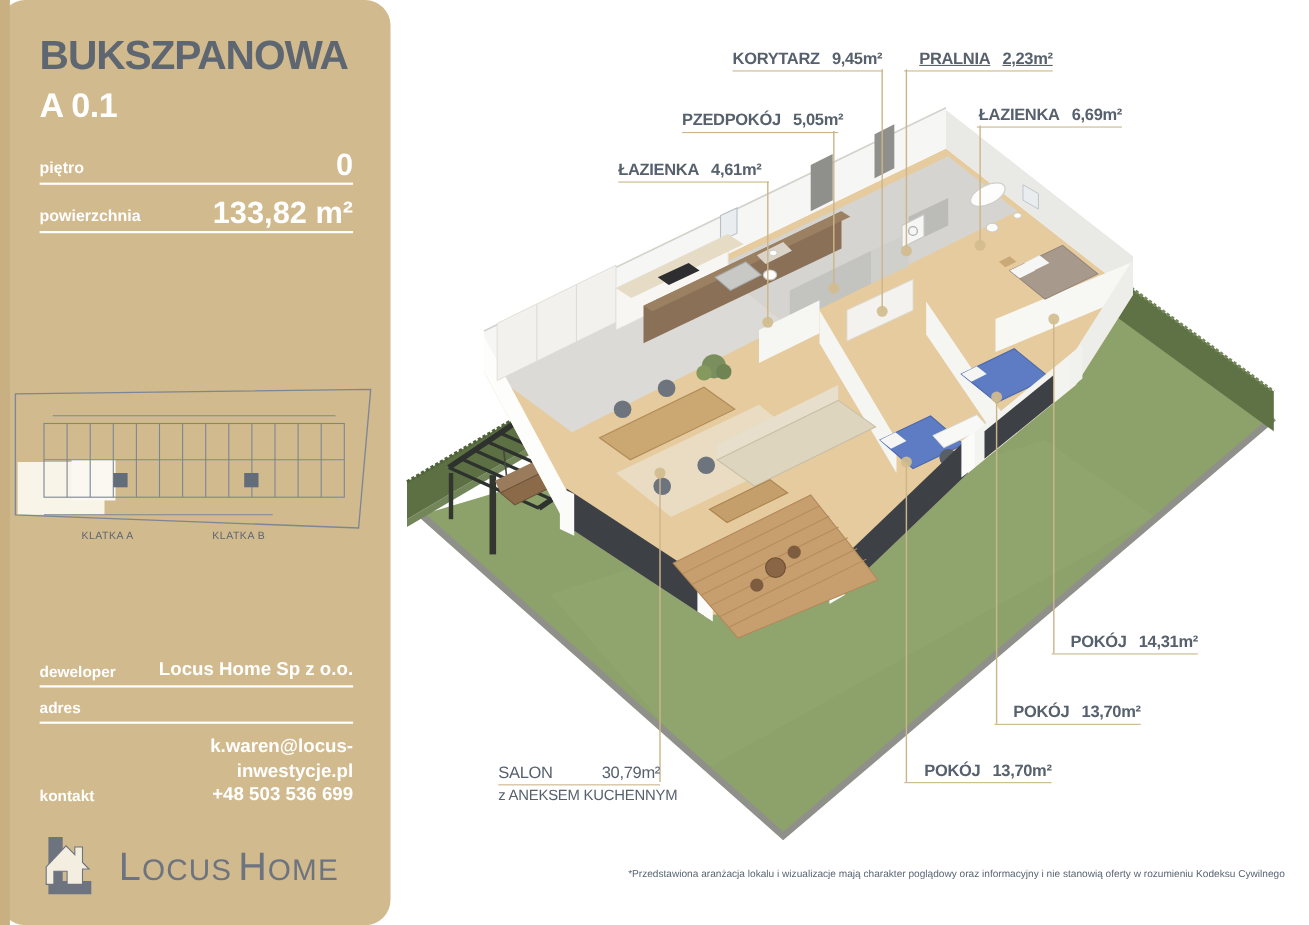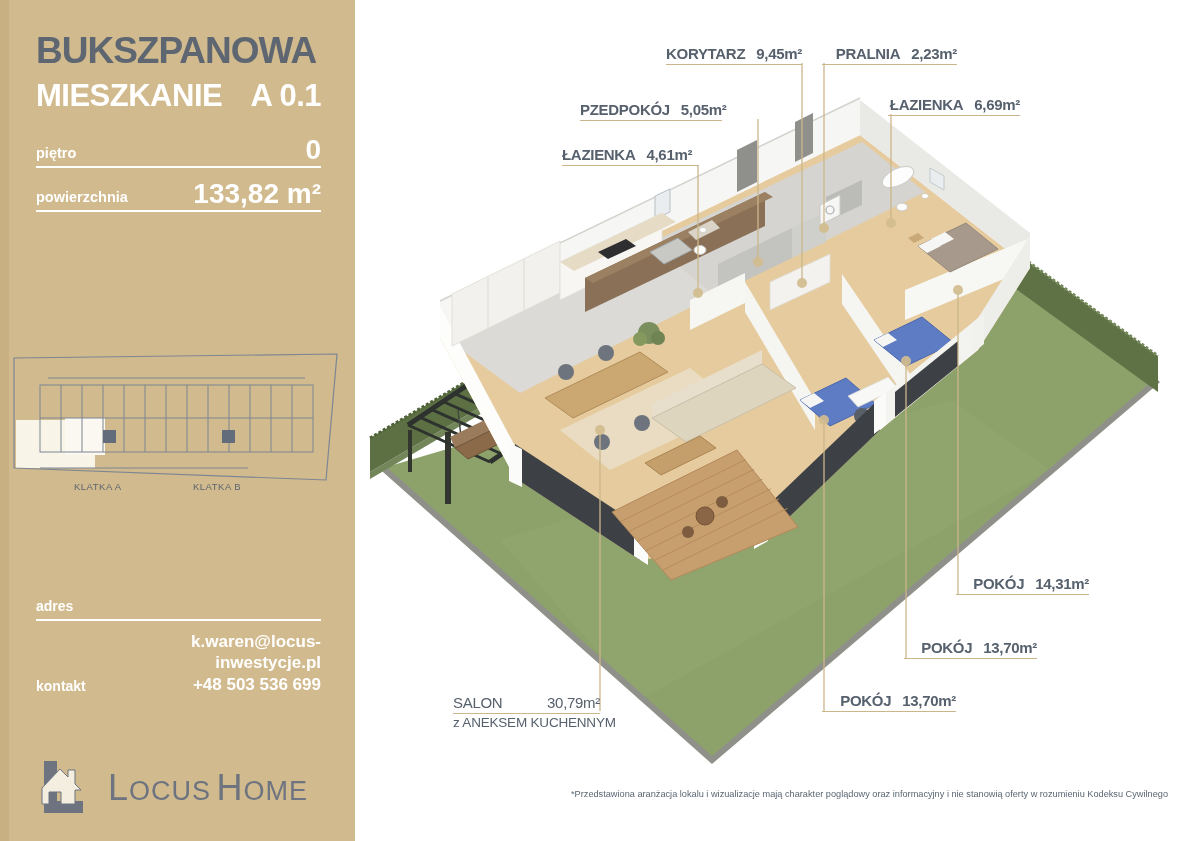--- a/index.html
+++ b/index.html
@@ -17,21 +17,21 @@
   .salon-label { position:absolute; color:#57616d; font-weight:normal; font-size:15px;
     letter-spacing:-0.3px; white-space:nowrap; }
   .salon-label .line1 { display:flex; justify-content:space-between;
     border-bottom:1.5px solid #cbb68b; padding-bottom:2px; }
   .salon-label .line2 { font-size:13.5px; letter-spacing:-0.2px; margin-top:1px; }
   .disclaimer { position:absolute; right:22px; top:789px; font-size:9.2px;
     color:#5a6673; font-weight:normal; white-space:nowrap; }
 
   
   .sidebar { position:absolute; left:0; top:0; width:355px; height:841px;
-    background:#d1ba8d; }
+    background:#d1ba8d;border-radius:23px; }
   .sidebar-edge { position:absolute; left:0; top:0; width:9px; height:841px;
     background:#c8b082; }
   .sb-content { position:absolute; left:36px; right:34px; top:0; }
   .project-title { margin-top:30px; font-size:37px; font-weight:bold; color:#5d6671;
     letter-spacing:-1px; }
   .unit-line { margin-top:6px; display:flex; justify-content:space-between;
     align-items:baseline; color:#ffffff; font-weight:bold; font-size:31px;
     letter-spacing:-0.5px; }
   .specs { margin-top:18px; }
   .spec-row { display:flex; justify-content:space-between; align-items:flex-end;
@@ -246,25 +246,25 @@
       <circle cx="906" cy="361" r="5"></circle>
       <circle cx="824" cy="420" r="5"></circle>
       <circle cx="600" cy="430" r="5"></circle>
     </g>
   </svg>
 
   <div class="room-label" style="left:666px; top:45px; width:136px;">
     <span>KORYTARZ</span>
     <span>9,45m²</span>
   </div>
-  <div class="room-label right" style="left:822px; top:45px; width:135px;">
+  <div class="room-label right" style="left:822px; top:45px; width:135px;text-decoration:underline;">
     <span>PRALNIA</span>
     <span>2,23m²</span>
   </div>
-  <div class="room-label" style="left:580px; top:101px; width:142px;">
+  <div class="room-label" style="left:620px; top:101px; width:142px;">
     <span>PZEDPOKÓJ</span>
     <span>5,05m²</span>
   </div>
   <div class="room-label right" style="left:888px; top:96px; width:132px;">
     <span>ŁAZIENKA</span>
     <span>6,69m²</span>
   </div>
   <div class="room-label" style="left:562px; top:146px; width:137px;">
     <span>ŁAZIENKA</span>
     <span>4,61m²</span>
@@ -289,21 +289,20 @@
     <div class="line2">z ANEKSEM KUCHENNYM</div>
   </div>
 
   <div class="disclaimer">*Przedstawiona aranżacja lokalu i wizualizacje mają charakter poglądowy oraz informacyjny i nie stanowią oferty w rozumieniu Kodeksu Cywilnego</div>
 
   <aside class="sidebar">
     <div class="sidebar-edge"></div>
     <div class="sb-content">
       <div class="project-title">BUKSZPANOWA</div>
       <div class="unit-line">
-        <span>MIESZKANIE</span>
         <span>A 0.1</span>
       </div>
       <div class="specs">
         <div class="spec-row">
           <span class="spec-label">piętro</span>
           <span class="spec-value">0</span>
         </div>
         <div class="spec-row">
           <span class="spec-label">powierzchnia</span>
           <span class="spec-value">133,82 m²</span>
@@ -334,20 +333,24 @@
         <line x1="32" y1="118" x2="240" y2="118"></line>
       </g>
       <rect x="95" y="80" width="13" height="13" fill="#636c7b"></rect>
       <rect x="214" y="80" width="13" height="13" fill="#636c7b"></rect>
       <text x="66" y="140">KLATKA A</text>
       <text x="185" y="140">KLATKA B</text>
     </svg>
 
     <div class="dev-block">
       <div class="dev-row">
+        <span class="dev-label">deweloper</span>
+        <span class="dev-value">Locus Home Sp z o.o.</span>
+      </div>
+      <div class="dev-row">
         <span class="dev-label">adres</span>
       </div>
       <div class="dev-row no-line">
         <span class="dev-label">kontakt</span>
         <span class="dev-value">
           <div>k.waren@locus-inwestycje.pl</div>
           <div>+48 503 536 699</div>
         </span>
       </div>
     </div>

